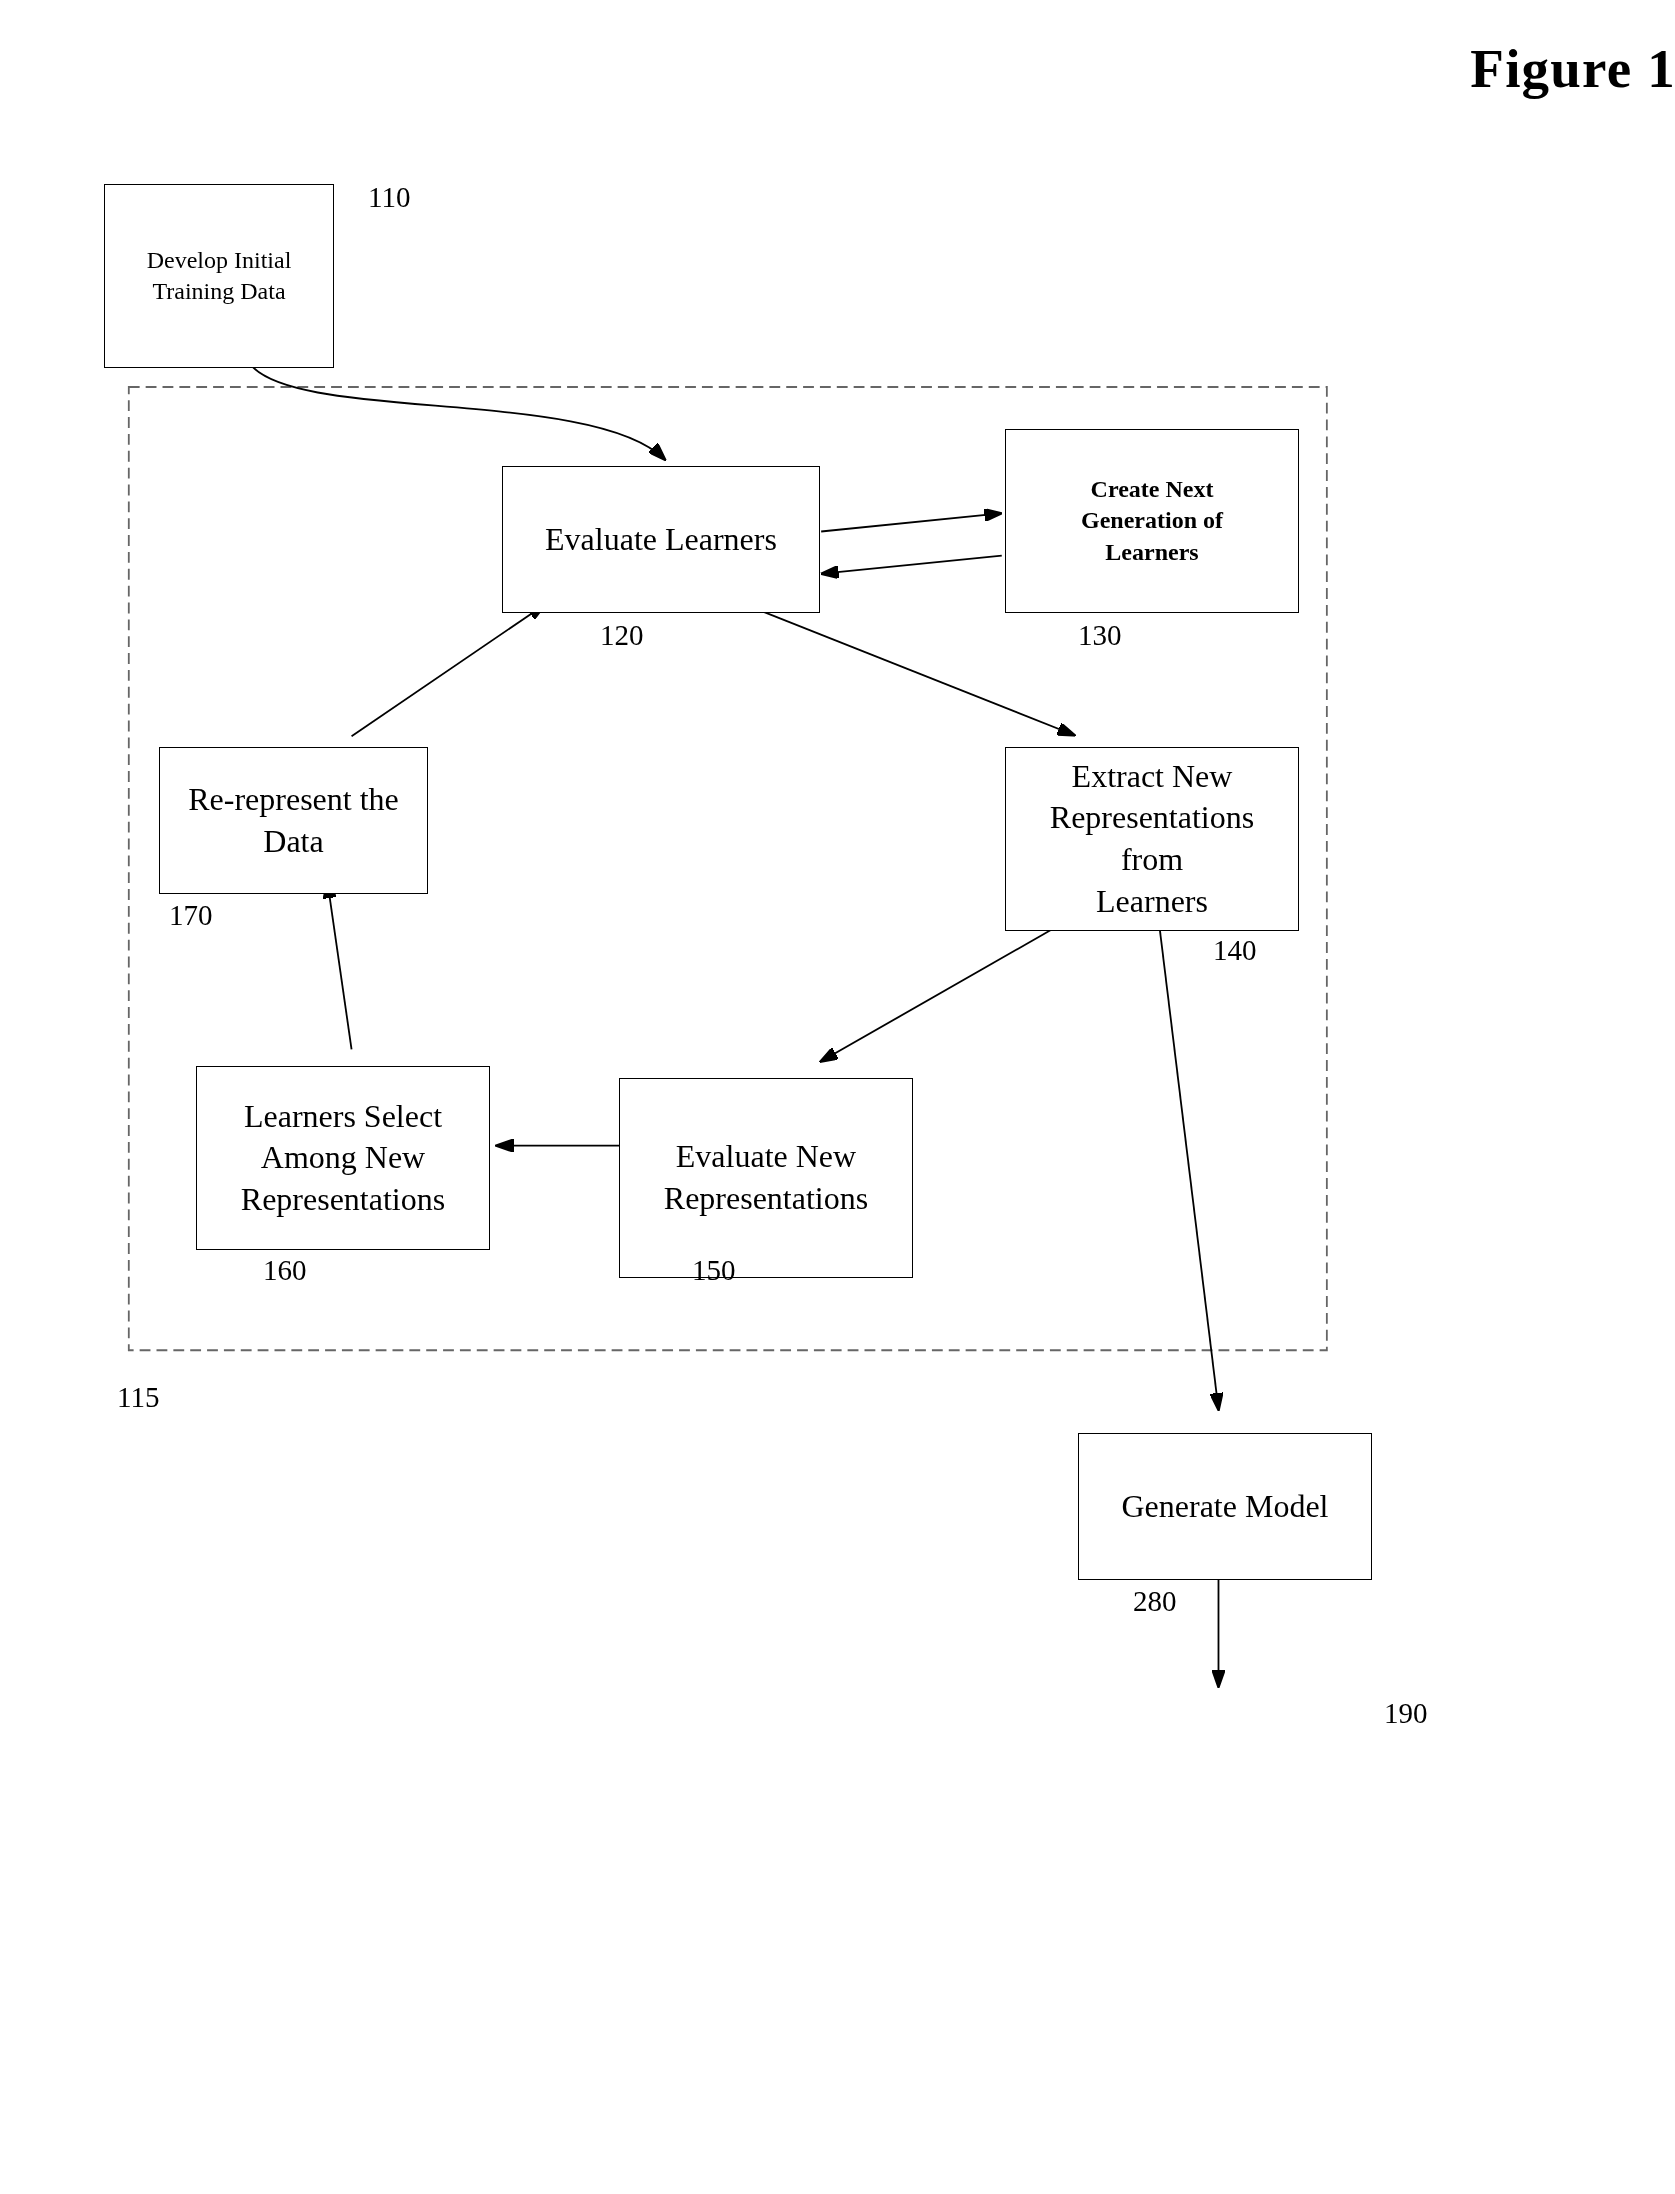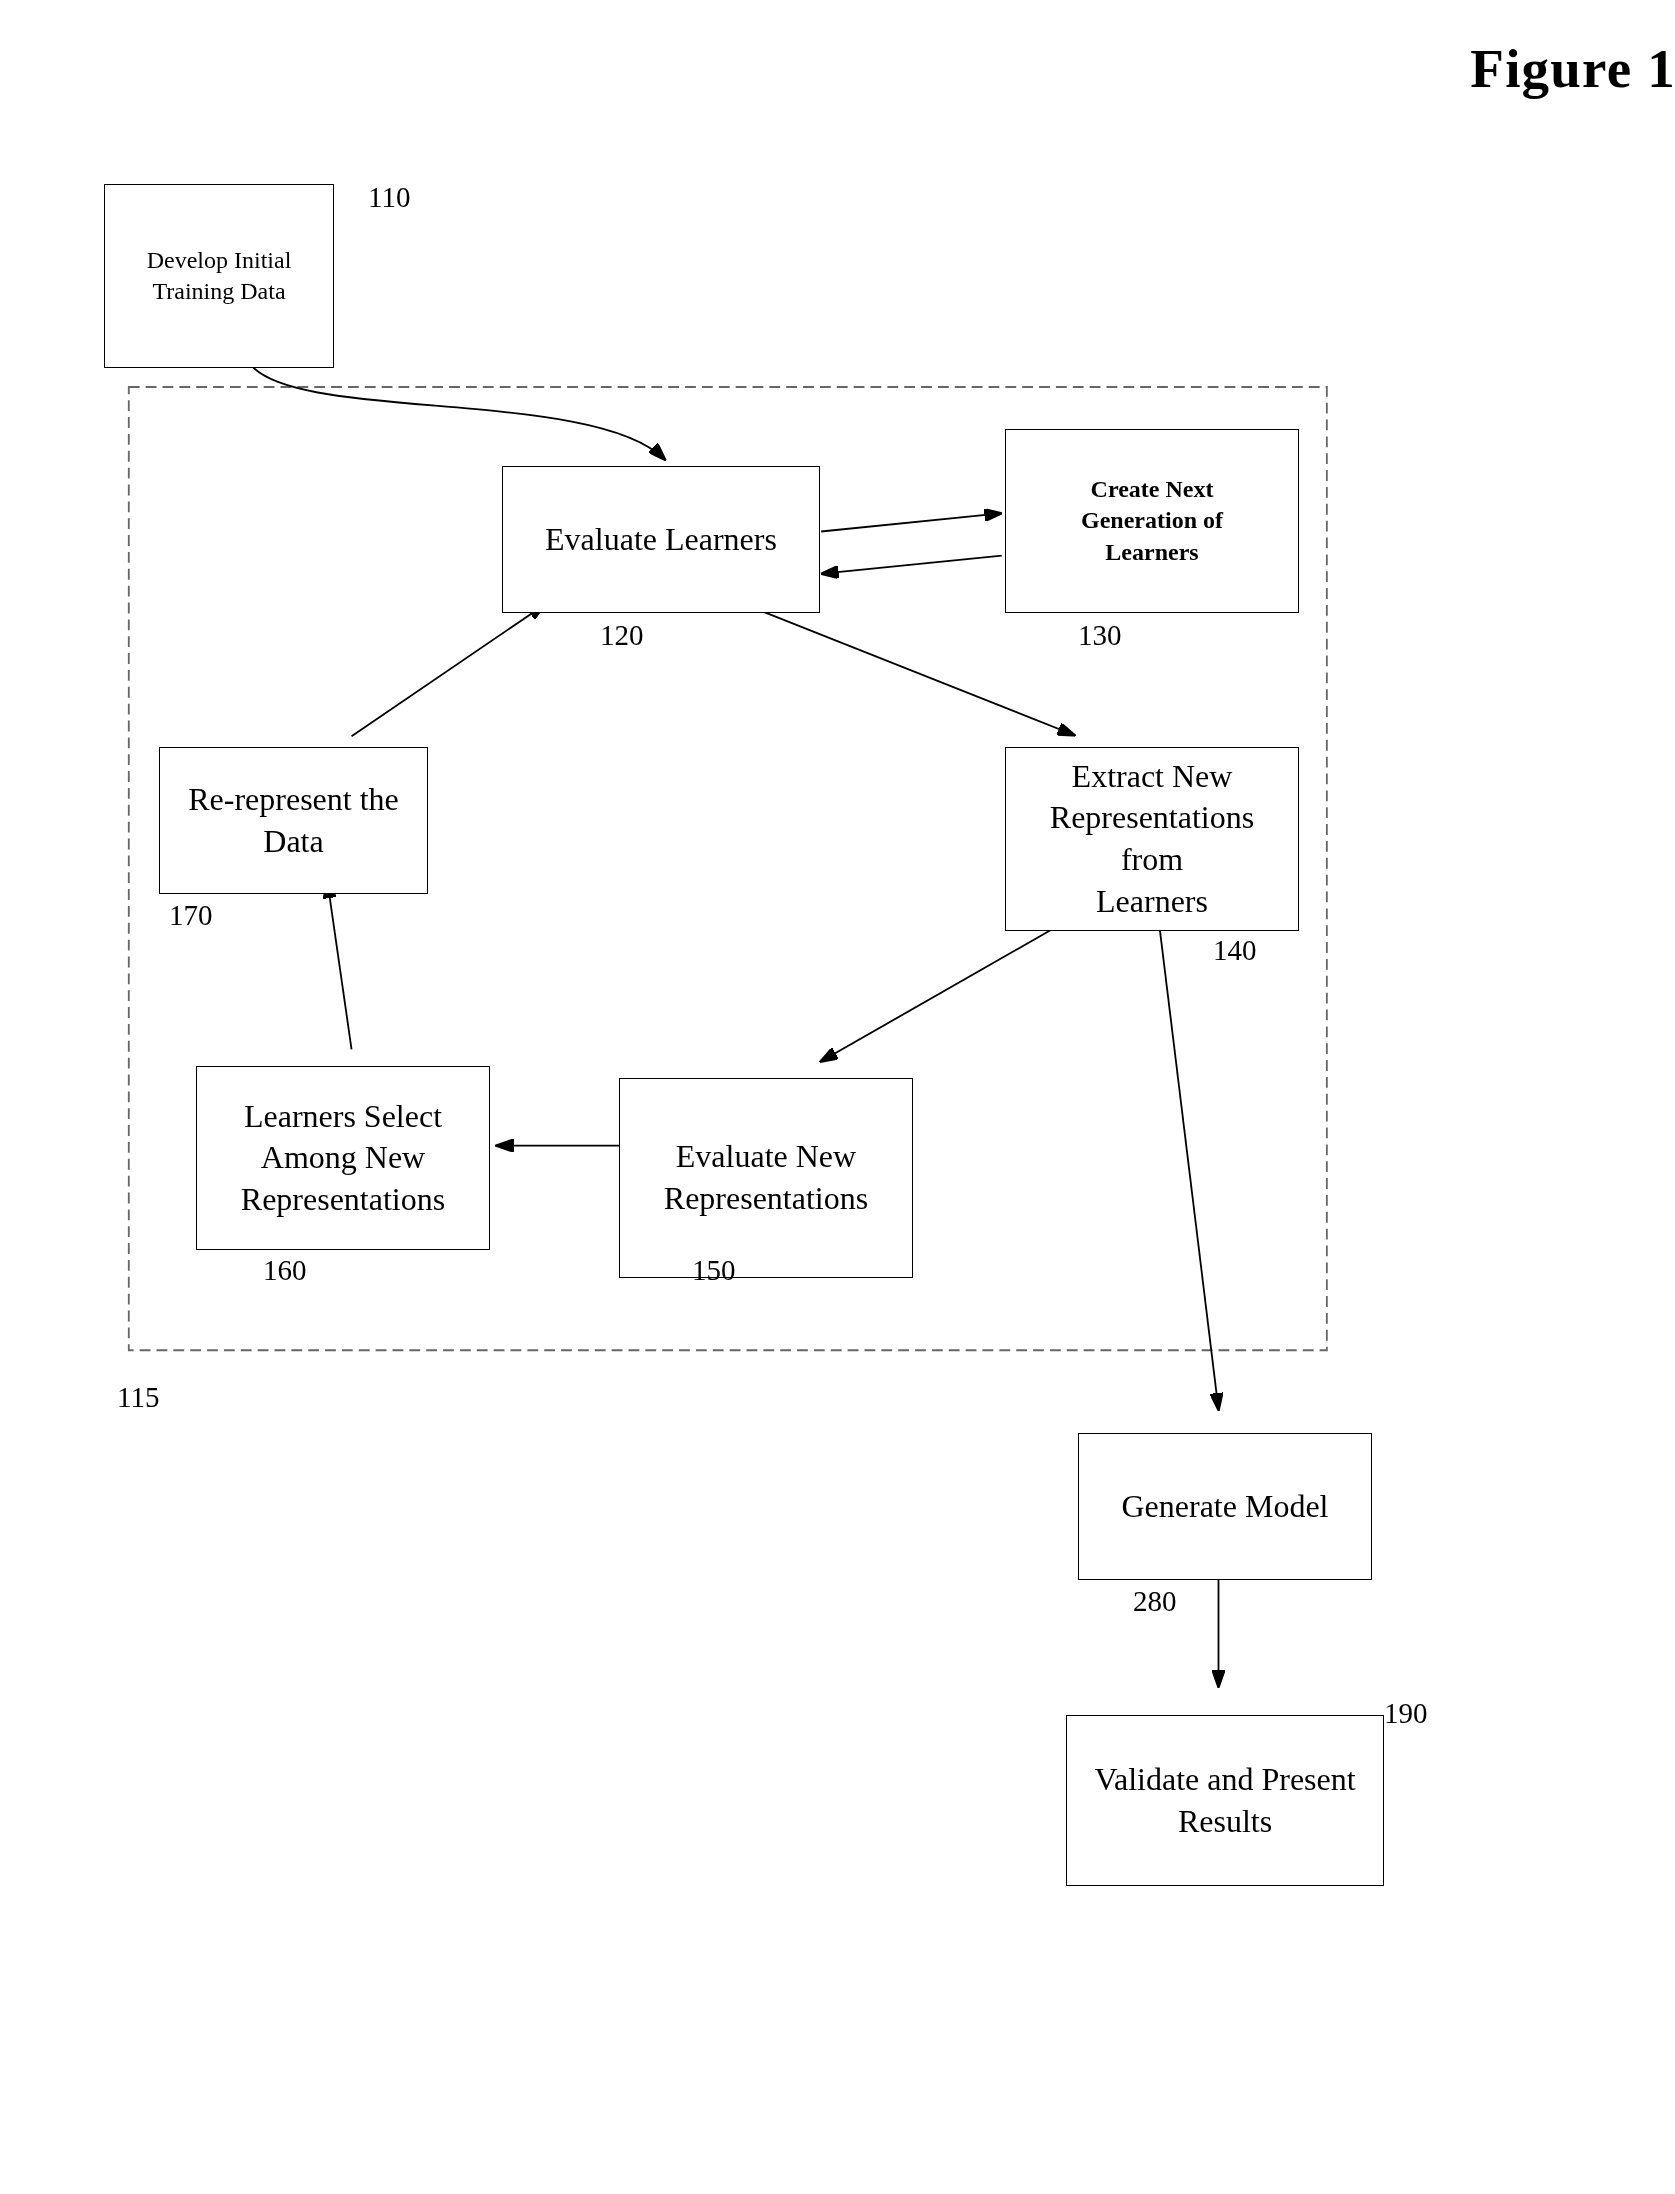--- a/index.html
+++ b/index.html
@@ -173,19 +173,15 @@
   <div class="box" style="left:1041px; top:1347px; width:294px; height:147px; font-size:32px;">
     <span>Generate Model</span>
   </div>
   <div class="label" style="left:1096px; top:1499px;">
     <span>280</span>
   </div>
   <div class="label" style="left:1347px; top:1611px;">
     <span>190</span>
   </div>
 
-  <div class="box" style="left:1029px; top:1629px; width:318px; height:171px; font-size:32px;">
-    <span style="white-space:pre-line;">Validate and Present
-Results</span>
-  </div>
 
 </div>
 
 
 </body></html>

